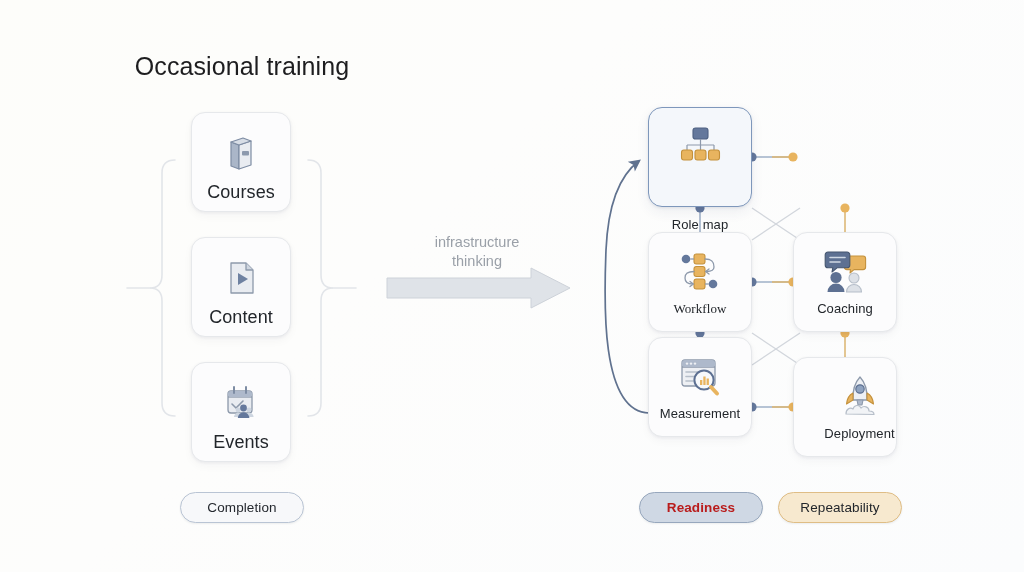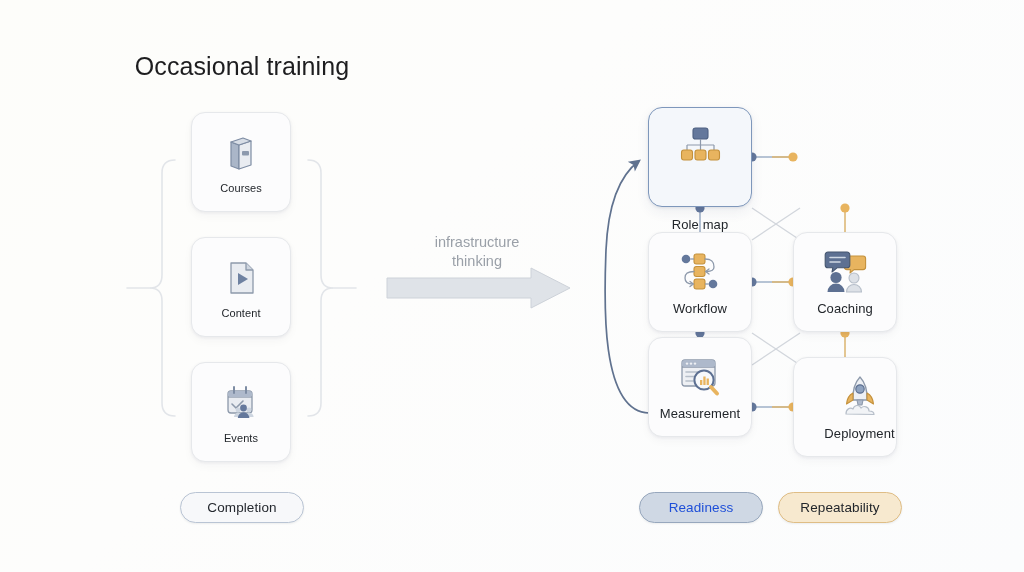--- a/index.html
+++ b/index.html
@@ -42,21 +42,21 @@
   .card.left-card  { width: 100px; height: 100px; padding-top: 14px; }
   .card.right-card { width: 104px; height: 100px; padding-top: 13px; }
   .card.highlight {
     border: 1.6px solid #7e97bb;
     background: #f4f7fb;
     box-shadow: 0 1px 3px rgba(40,60,100,0.10), 0 5px 13px rgba(40,60,100,0.07);
   }
   .card .glyph { height: 52px; display: flex; align-items: center; justify-content: center; }
   .card .cap {
     margin-top: 3px;
-    font-size: 11px;
+    font-size: 18px;
     color: #22262b;
     white-space: nowrap;
     letter-spacing: 0.1px;
   }
   .card.right-card .cap { font-size: 13px; }
 
   
   .pill {
     position: absolute;
     height: 31px;
@@ -65,21 +65,21 @@
     font-size: 13.5px;
     letter-spacing: 0.1px;
     box-shadow: 0 1px 2px rgba(30,40,60,0.07);
   }
   #pill-completion {
     left: 180px; top: 492px; width: 124px;
     background: #f7f8fa; border: 1.4px solid #b9c4d4; color: #24282e;
   }
   #pill-readiness {
     left: 639px; top: 492px; width: 124px;
-    background: #cfd8e4; border: 1.4px solid #97a7bd; color: #1d4ed8;
+    background: #cfd8e4; border: 1.4px solid #97a7bd; color: #b91c1c; font-weight: bold;
   }
   #pill-repeatability {
     left: 778px; top: 492px; width: 124px;
     background: #f7e9cf; border: 1.4px solid #dfbd85; color: #22262b;
   }
 
   
   .mid-text {
     position: absolute;
     left: 393px; top: 233px; width: 168px;
@@ -220,21 +220,21 @@
         <path d="M24.5,18 L24.5,24 M11,24 L38,24 M11,24 L11,29 M24.5,24 L24.5,29 M38,24 L38,29" fill="none" stroke="#8d99ab" stroke-width="1.2"></path>
         <rect x="5.5" y="29" width="11" height="10" rx="2.4" fill="#e8b45f" stroke="#c4913c" stroke-width="1.1"></rect>
         <rect x="19" y="29" width="11" height="10" rx="2.4" fill="#e8b45f" stroke="#c4913c" stroke-width="1.1"></rect>
         <rect x="32.5" y="29" width="11" height="10" rx="2.4" fill="#e8b45f" stroke="#c4913c" stroke-width="1.1"></rect>
       </svg>
     </div>
     <div class="cap">Role map</div>
   </div>
 
 
-  <div class="card right-card" style="left:648px; top:232px;">
+  <div class="card right-card" style="left:648px; top:232px;font-family:Liberation Serif, serif;">
     <div class="glyph">
       <svg width="48" height="46" viewBox="0 0 48 46">
         <rect x="18" y="5" width="11" height="10" rx="2.4" fill="#e8b45f" stroke="#c4913c" stroke-width="1.1"></rect>
         <rect x="18" y="17.5" width="11" height="10" rx="2.4" fill="#e8b45f" stroke="#c4913c" stroke-width="1.1"></rect>
         <rect x="18" y="30" width="11" height="10" rx="2.4" fill="#e8b45f" stroke="#c4913c" stroke-width="1.1"></rect>
         <circle cx="10" cy="10" r="4.3" fill="#64789c"></circle>
         <circle cx="37" cy="35" r="4.3" fill="#64789c"></circle>
         <path d="M14.3,10 L18,10" stroke="#8d99ab" stroke-width="1.3"></path>
         <path d="M29,10 C37,10 38,14 38,18 C38,21 35,22.5 30.5,22.5" fill="none" stroke="#8d99ab" stroke-width="1.3" stroke-linecap="round"></path>
         <path d="M33,20 L29.6,22.5 L33,25" fill="none" stroke="#8d99ab" stroke-width="1.3" stroke-linecap="round" stroke-linejoin="round"></path>

